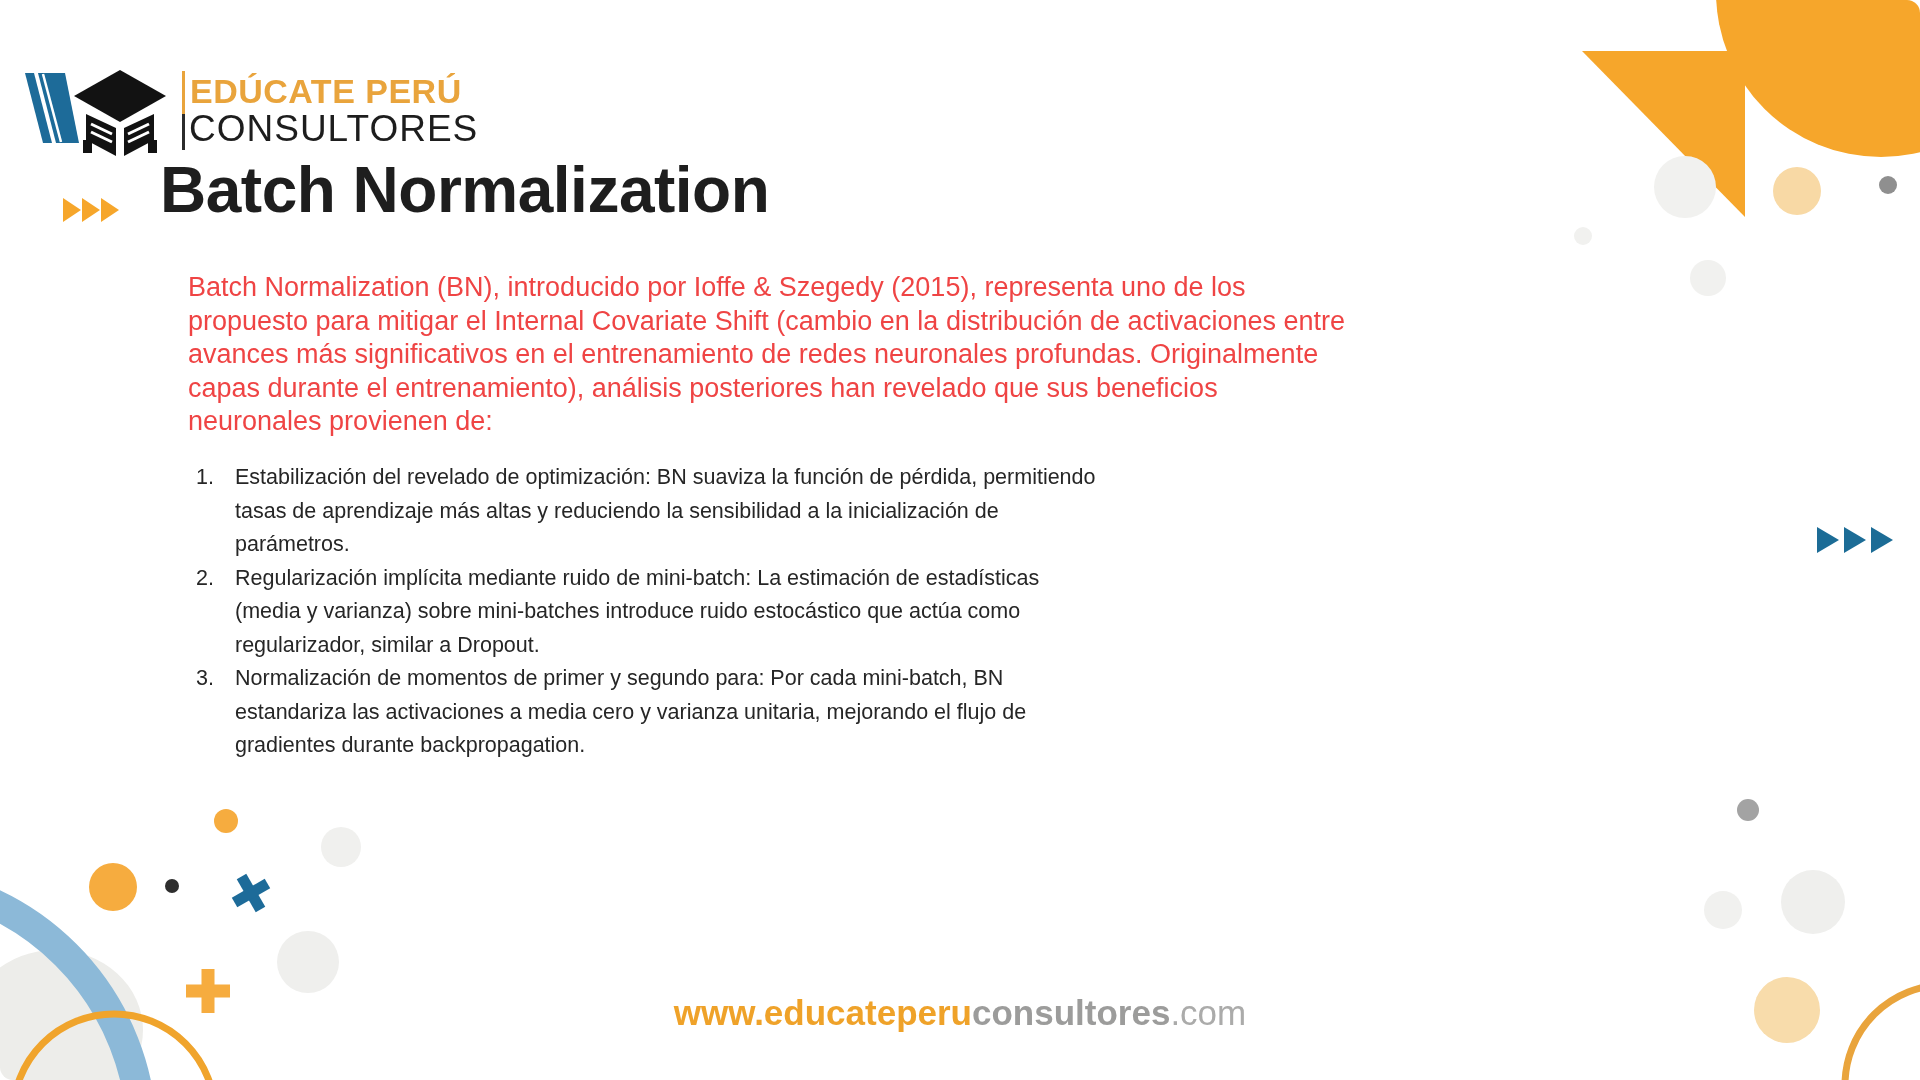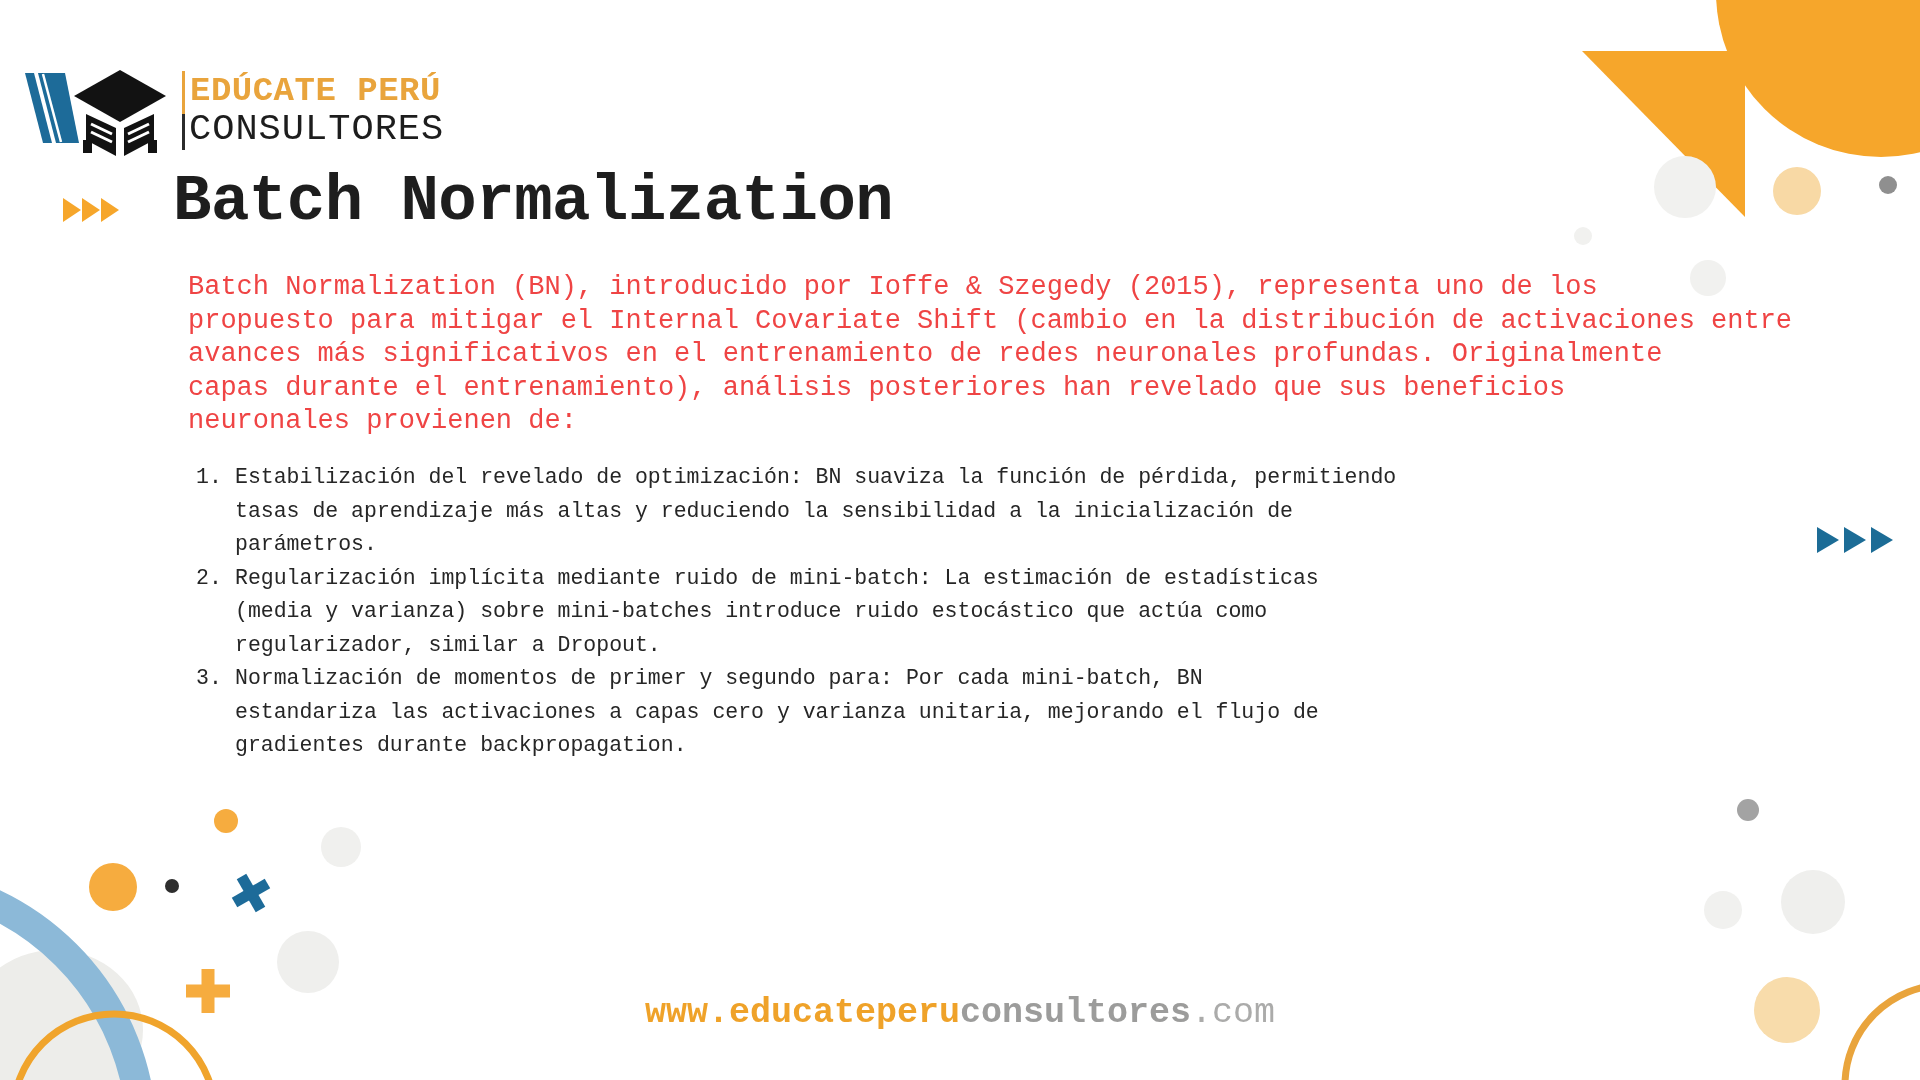--- a/index.html
+++ b/index.html
@@ -1,18 +1,18 @@
 <!DOCTYPE html>
 <html><head>
 <meta charset="utf-8">
 <style>
   html,body{margin:0;padding:0;background:#ffffff;}
   .slide{
     position:relative;width:1920px;height:1080px;background:#ffffff;
-    overflow:hidden;font-family:Liberation Mono, monospace;
+    overflow:hidden;font-family:Liberation Sans, sans-serif;border-radius:13px;
   }
   .decor{position:absolute;left:0;top:0;width:1920px;height:1080px;pointer-events:none;}
 
   
   .logo-book{position:absolute;left:20px;top:66px;width:62px;height:80px;}
   .logo-cap{position:absolute;left:72px;top:68px;width:96px;height:92px;}
   .logo-divider{position:absolute;left:182px;top:71px;width:3px;height:79px;
     background:linear-gradient(#E9A43C 0 55%, #2b2b2b 55% 100%);}
   .brand-top{position:absolute;left:190px;top:72px;font-size:34px;font-weight:bold;
     color:#E9A43C;letter-spacing:.5px;white-space:nowrap;}
@@ -99,21 +99,21 @@
   </svg>
   <div class="logo-divider"></div>
   <div class="brand-top">EDÚCATE PERÚ</div>
   <div class="brand-bottom">CONSULTORES</div>
 
   <svg class="title-arrows" viewBox="0 0 58 27">
     <polygon points="0,1 18,13 0,25" fill="#F6A62B"></polygon>
     <polygon points="19,1 37,13 19,25" fill="#F6A62B"></polygon>
     <polygon points="38,1 56,13 38,25" fill="#F6A62B"></polygon>
   </svg>
-  <h1 class="page-title" style="margin:16px;">Batch Normalization</h1>
+  <h1 class="page-title" style="margin:3px;">Batch Normalization</h1>
 
   <div class="intro">
     <div class="t-line">Batch Normalization (BN), introducido por Ioffe &amp; Szegedy (2015), representa uno de los</div>
     <div class="t-line">propuesto para mitigar el Internal Covariate Shift (cambio en la distribución de activaciones entre</div>
     <div class="t-line">avances más significativos en el entrenamiento de redes neuronales profundas. Originalmente</div>
     <div class="t-line">capas durante el entrenamiento), análisis posteriores han revelado que sus beneficios</div>
     <div class="t-line">neuronales provienen de:</div>
   </div>
 
   <div class="numlist">
@@ -130,21 +130,21 @@
       <div class="item-lines">
         <div class="t-line">Regularización implícita mediante ruido de mini-batch: La estimación de estadísticas</div>
         <div class="t-line">(media y varianza) sobre mini-batches introduce ruido estocástico que actúa como</div>
         <div class="t-line">regularizador, similar a Dropout.</div>
       </div>
     </div>
     <div class="list-item">
       <span class="num">3.</span>
       <div class="item-lines">
         <div class="t-line">Normalización de momentos de primer y segundo para: Por cada mini-batch, BN</div>
-        <div class="t-line">estandariza las activaciones a capas cero y varianza unitaria, mejorando el flujo de</div>
+        <div class="t-line">estandariza las activaciones a media cero y varianza unitaria, mejorando el flujo de</div>
         <div class="t-line">gradientes durante backpropagation.</div>
       </div>
     </div>
   </div>
 
   <svg class="side-arrows" viewBox="0 0 78 28">
     <polygon points="0,1 22,14 0,27" fill="#1C6C96"></polygon>
     <polygon points="27,1 49,14 27,27" fill="#1C6C96"></polygon>
     <polygon points="54,1 76,14 54,27" fill="#1C6C96"></polygon>
   </svg>

